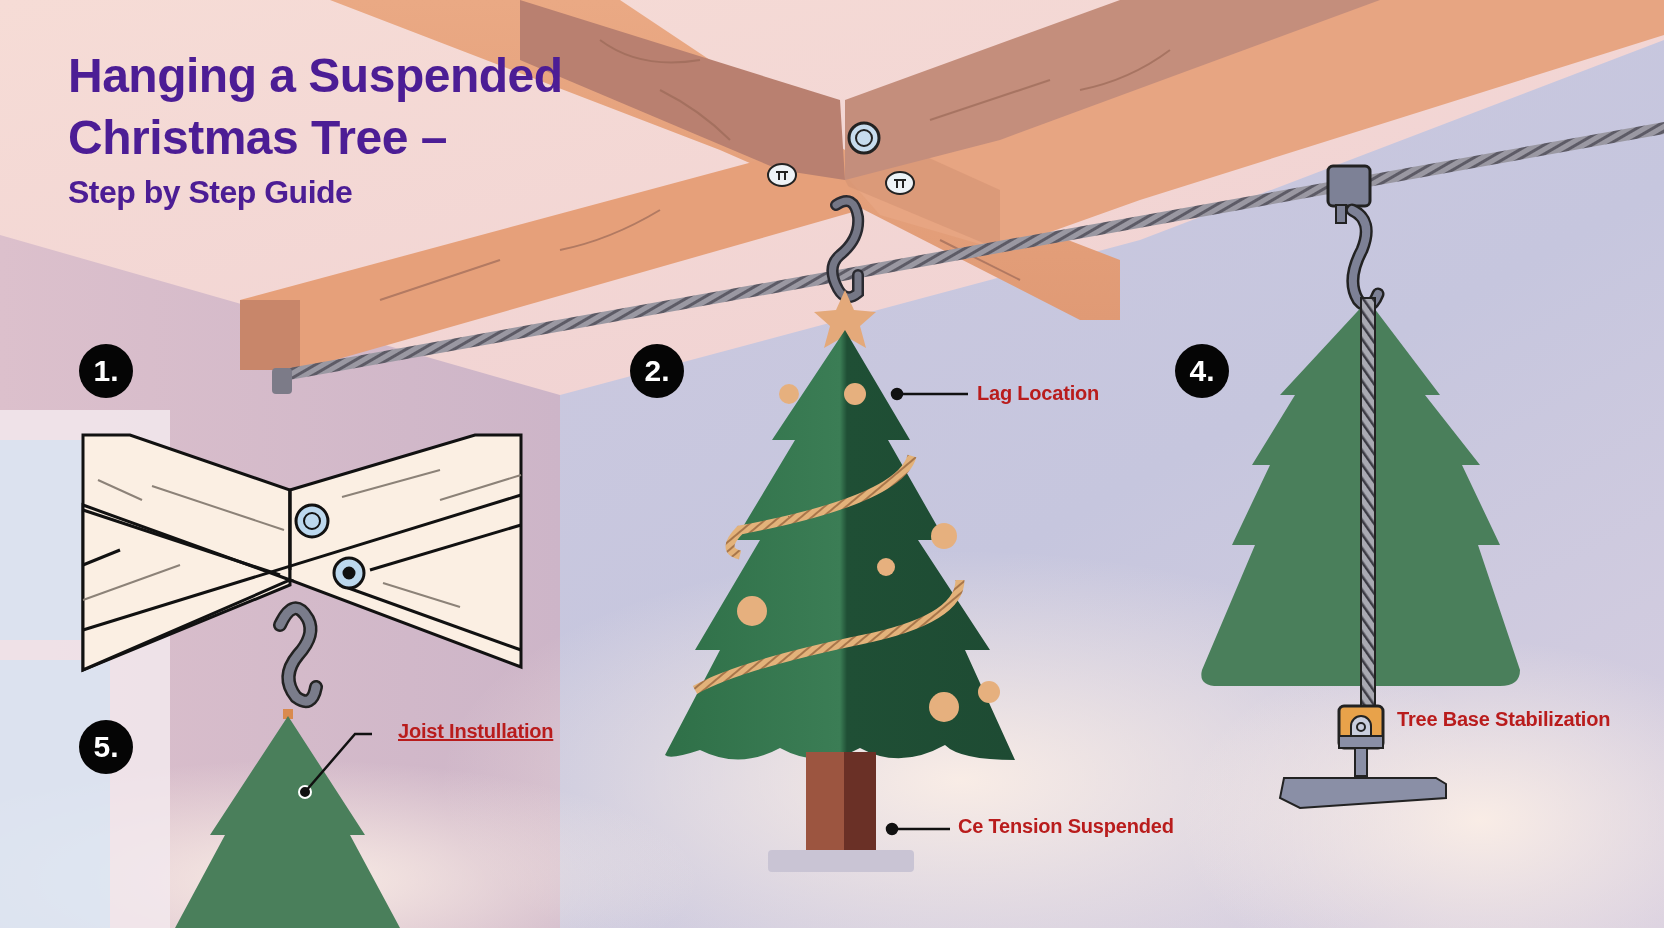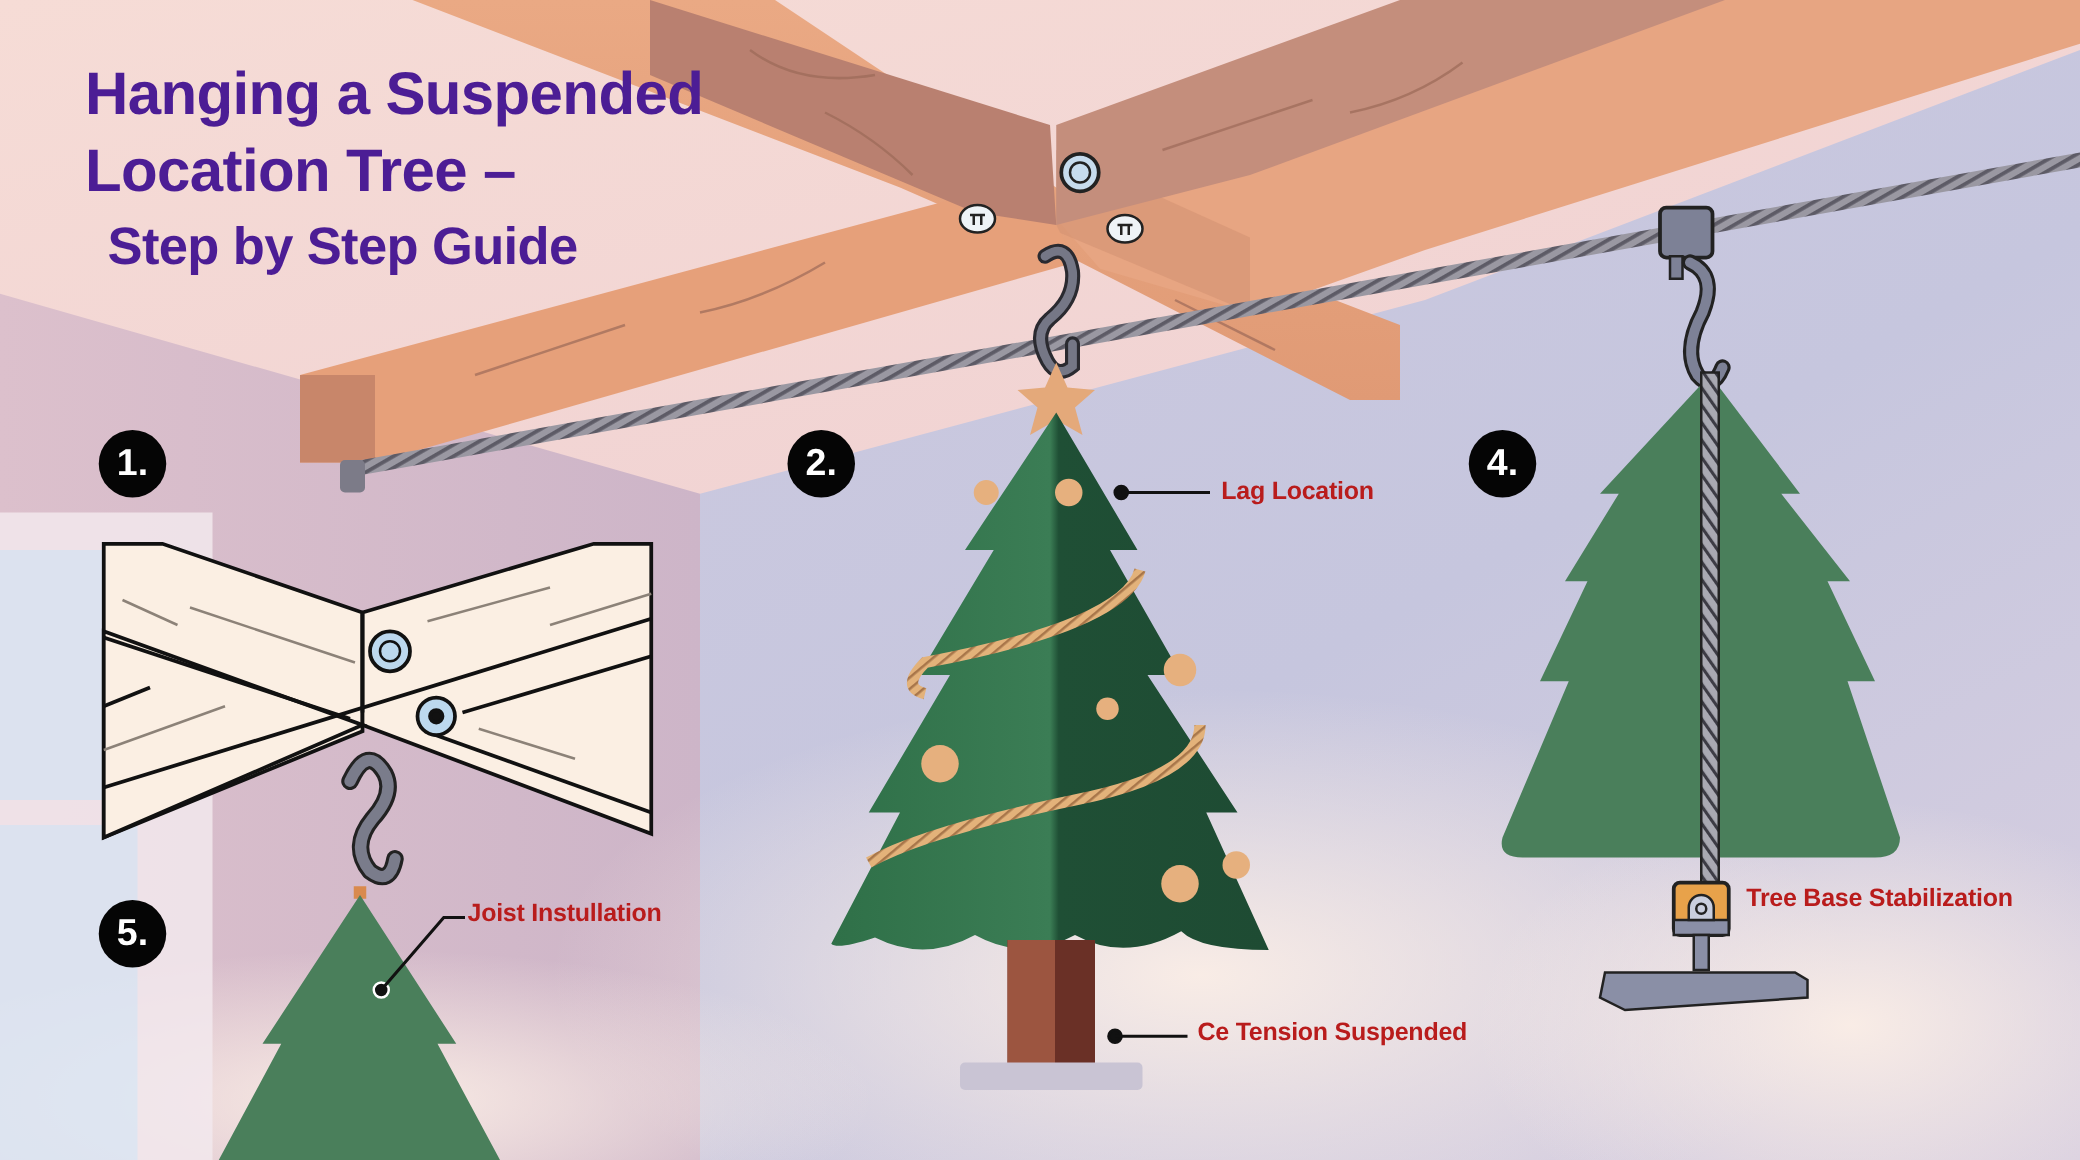--- a/index.html
+++ b/index.html
@@ -1,20 +1,20 @@
 <!DOCTYPE html>
 <html><head>
 <meta charset="utf-8">
 <style>
   html,body{margin:0;padding:0;}
   body{width:1664px;height:928px;overflow:hidden;position:relative;background:#e9d8dc;font-family:"Liberation Sans","DejaVu Sans",sans-serif;}
   .scene{position:absolute;left:0;top:0;width:1664px;height:928px;}
   .title{position:absolute;left:68px;top:52px;color:#4c1d95;font-weight:700;letter-spacing:-0.5px;line-height:1;}
   .title .l1,.title .l2{display:block;font-size:48px;margin-bottom:14px;}
-  .title .l3{display:block;font-size:42px;margin-left:18px;}
+  .title .l3{display:block;font-size:32px;}
   .badge{position:absolute;width:54px;height:54px;border-radius:50%;background:#050505;color:#fff;font-weight:700;font-size:30px;display:flex;align-items:center;justify-content:center;}
   .label{position:absolute;font-size:20px;font-weight:700;color:#b91c1c;white-space:nowrap;letter-spacing:-0.2px;}
 </style>
 </head>
 <body>
 
 <div class="scene">
 <svg width="1664" height="928" viewBox="0 0 1664 928" xmlns="http://www.w3.org/2000/svg">
   <defs>
     <linearGradient id="wallL" x1="0" y1="0" x2="1" y2="0">
@@ -185,25 +185,25 @@
     <circle cx="892" cy="829" r="5"></circle>
         <line x1="892" y1="829" x2="950" y2="829"></line>
     <circle cx="305" cy="792" r="6" stroke="#fff" stroke-width="2"></circle>
     <polyline points="305,792 355,734 372,734" fill="none"></polyline>
   </g>
 </svg>
 </div>
 
 <div class="title">
   <span class="l1">Hanging a Suspended</span>
-  <span class="l2">Location Tree –</span>
+  <span class="l2">Christmas Tree –</span>
   <span class="l3">Step by Step Guide</span>
 </div>
 
 <div class="badge" style="left:79px;top:344px;">1.</div>
 <div class="badge" style="left:630px;top:344px;">2.</div>
 <div class="badge" style="left:1175px;top:344px;">4.</div>
 <div class="badge" style="left:79px;top:720px;">5.</div>
 
 <div class="label" style="left:977px;top:382px;">Lag Location</div>
 <div class="label" style="left:958px;top:815px;">Ce Tension Suspended</div>
 <div class="label" style="left:1397px;top:708px;">Tree Base Stabilization</div>
-<div class="label" style="left:374px;top:720px;">Joist Instullation</div>
+<div class="label" style="left:398px;top:720px;text-decoration:underline;">Joist Instullation</div>
 
 </body></html>

